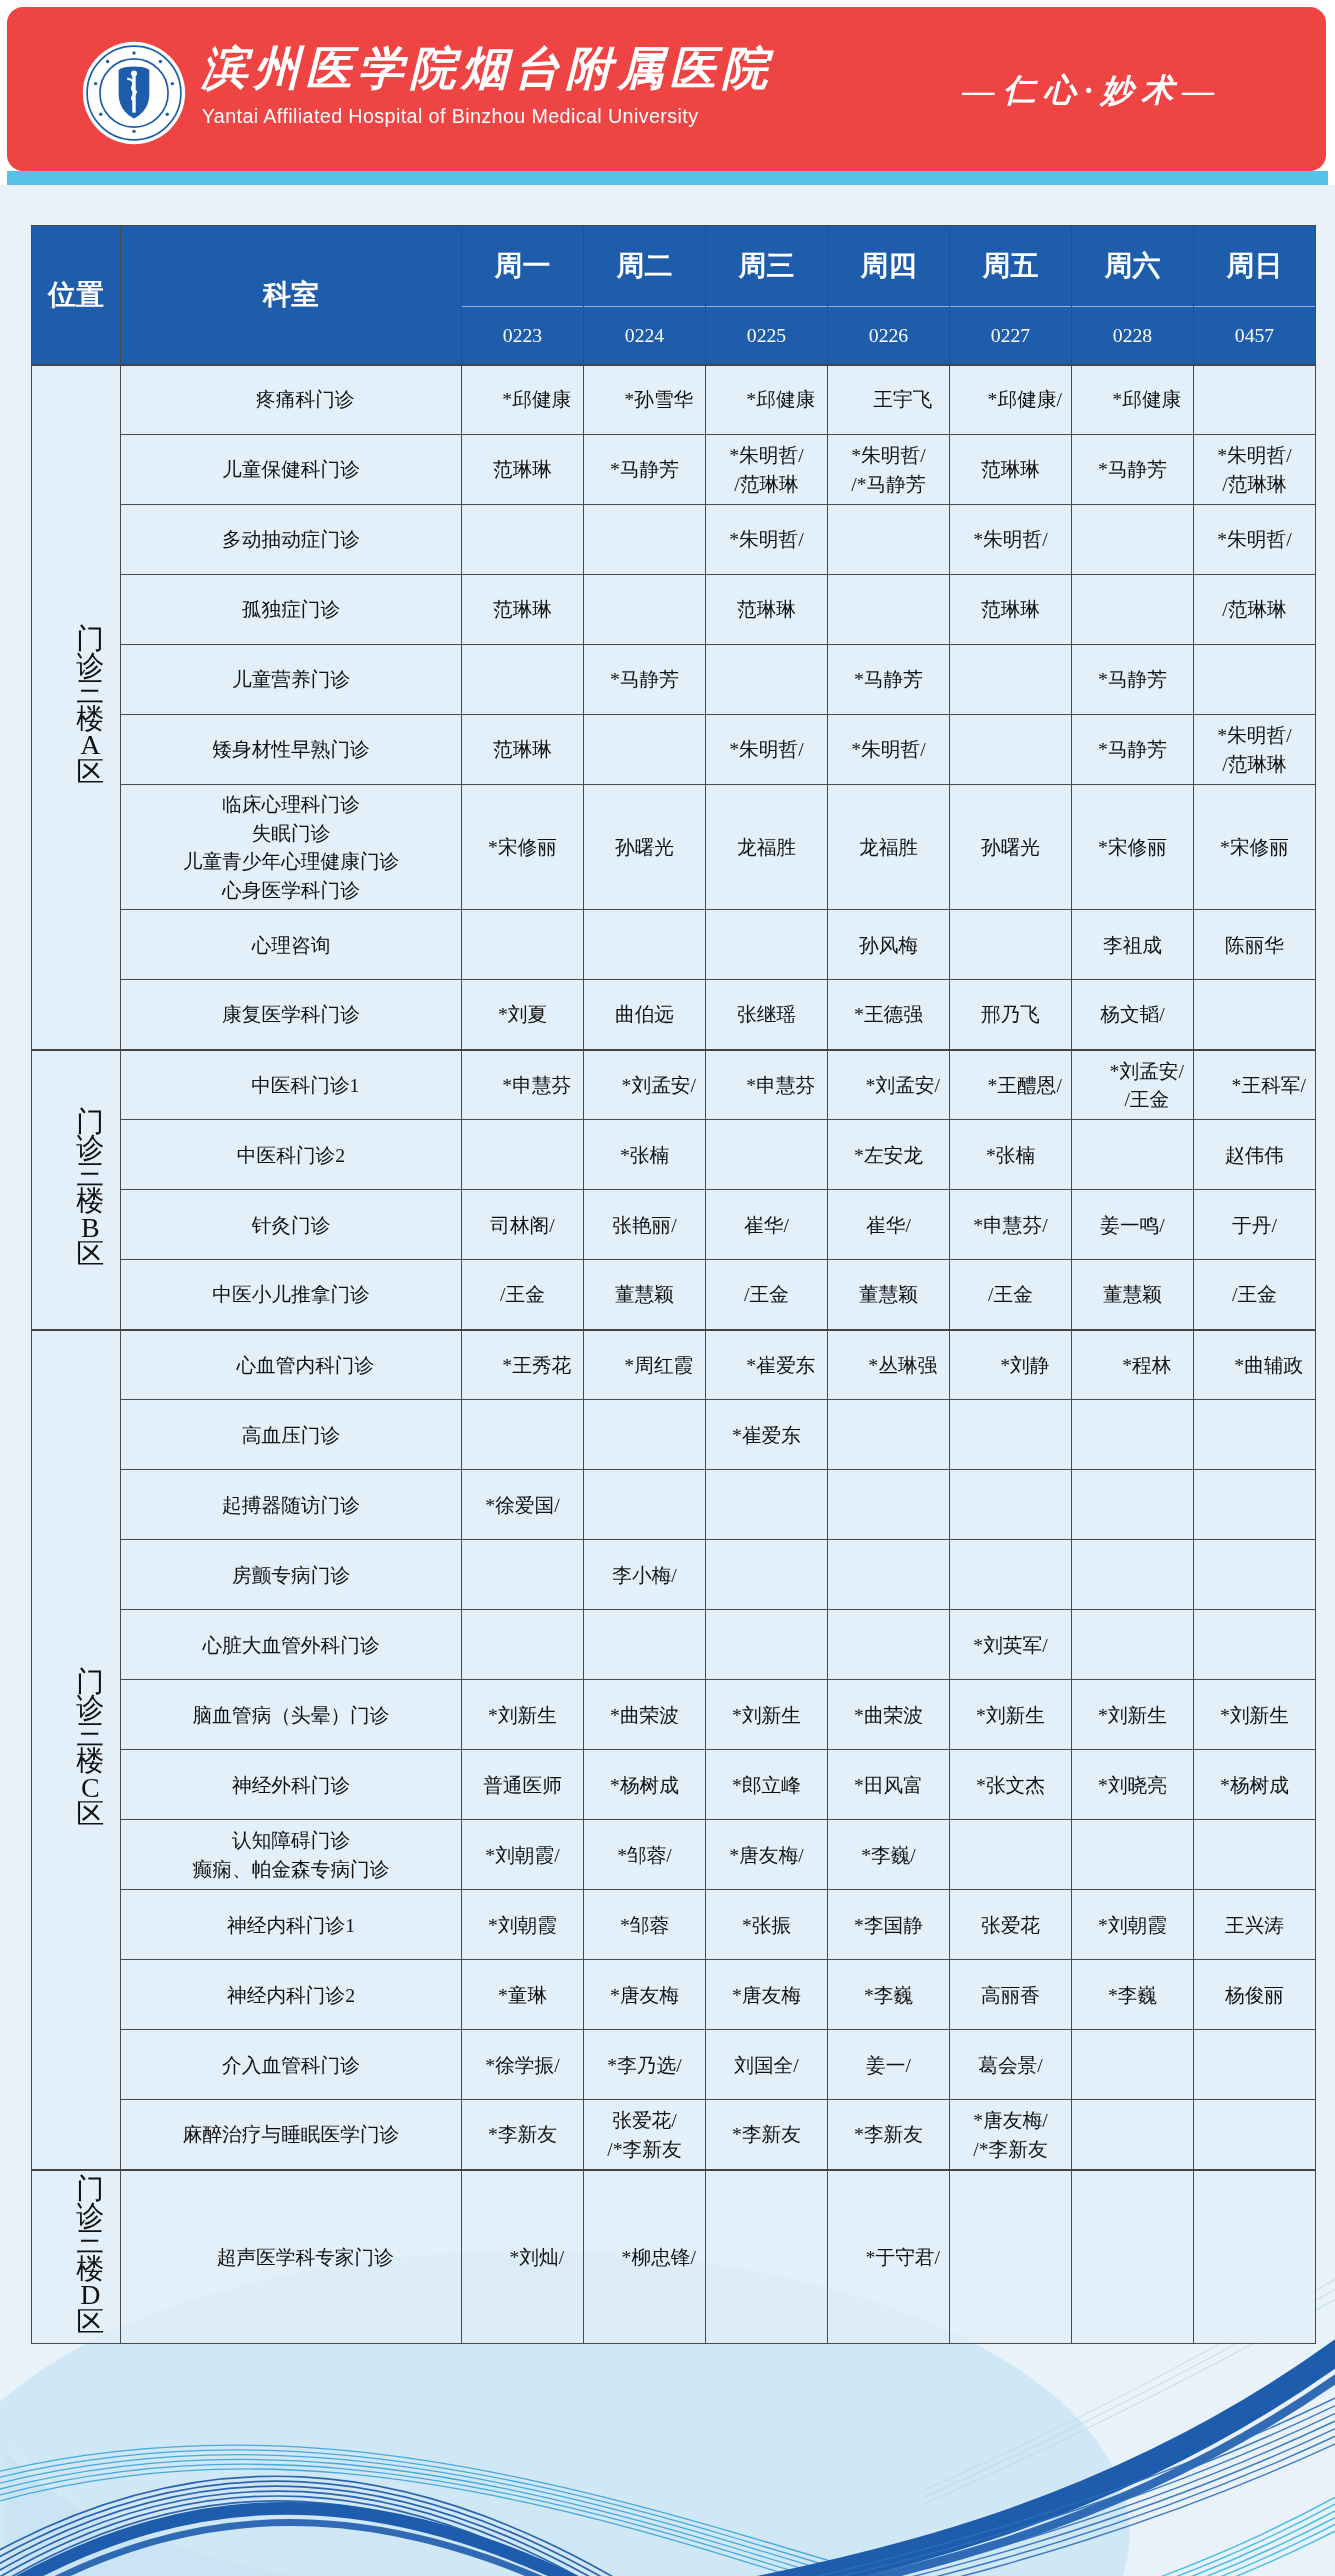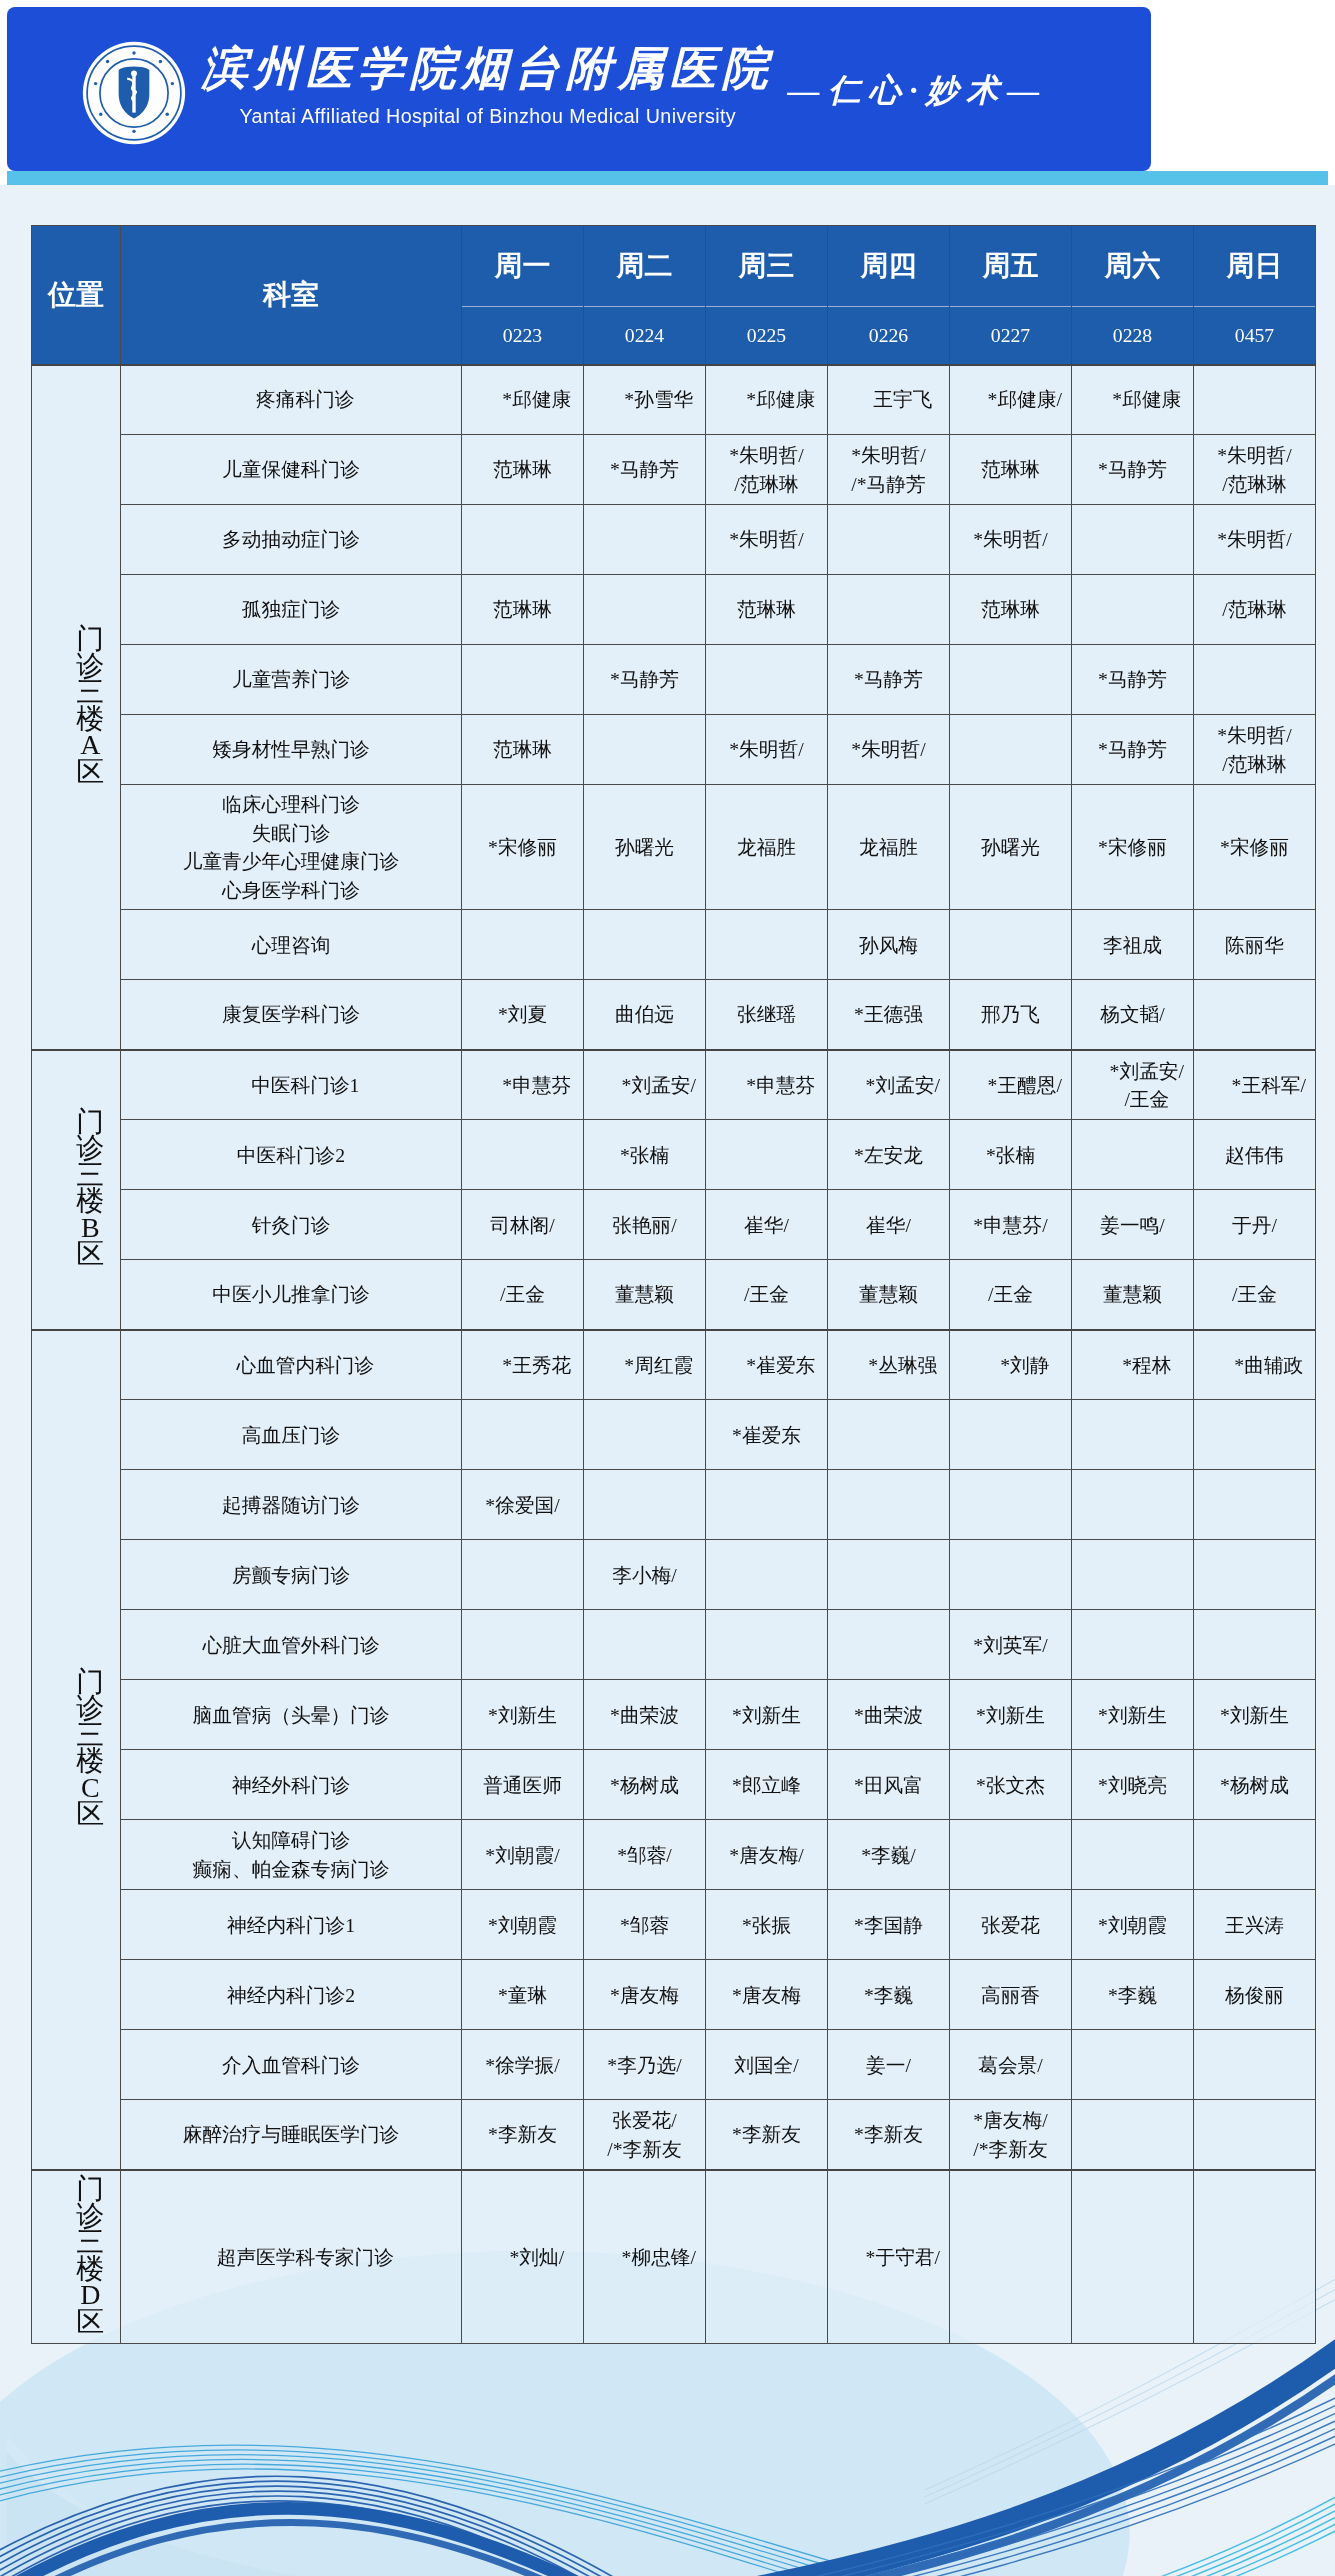--- a/index.html
+++ b/index.html
@@ -9,34 +9,33 @@
     background:#ffffff;
     overflow:hidden;
     font-family:"Liberation Sans",sans-serif;
   }
   .content-bg{
     position:absolute;left:0;right:0;top:185px;bottom:0;
     background:#e9f2f9;z-index:0;
   }
   
   .banner{
-    position:absolute;left:6.8px;top:6.8px;width:1144px;height:164px;
-    background:#1d4ed8;border-radius:8px;z-index:3;
+    position:absolute;left:6.8px;top:6.8px;width:1319px;height:164px;
+    background:#ef4444;border-radius:16px;z-index:3;
   }
   .logo{position:absolute;left:75px;top:34px;width:104px;height:104px;}
   .title-block{position:absolute;left:195px;top:31px;color:#ffffff;}
   .title-zh{
     font-size:46px;font-weight:bold;letter-spacing:6px;
     font-family:"Liberation Serif",serif;font-style:italic;
     white-space:nowrap;
   }
   .title-en{
     font-size:19.7px;font-weight:normal;margin-top:5.1px;letter-spacing:0.4px;
     white-space:nowrap;
-    text-align:center;
   }
   .slogan{
     position:absolute;right:103px;top:62px;color:#ffffff;
     font-size:32px;letter-spacing:8.6px;white-space:nowrap;
     font-family:"Liberation Serif",serif;font-style:italic;font-weight:bold;
   }
   .stripe{
     position:absolute;left:6.8px;top:171px;width:1321px;height:13.7px;
     background:#57c2e9;z-index:3;
   }

